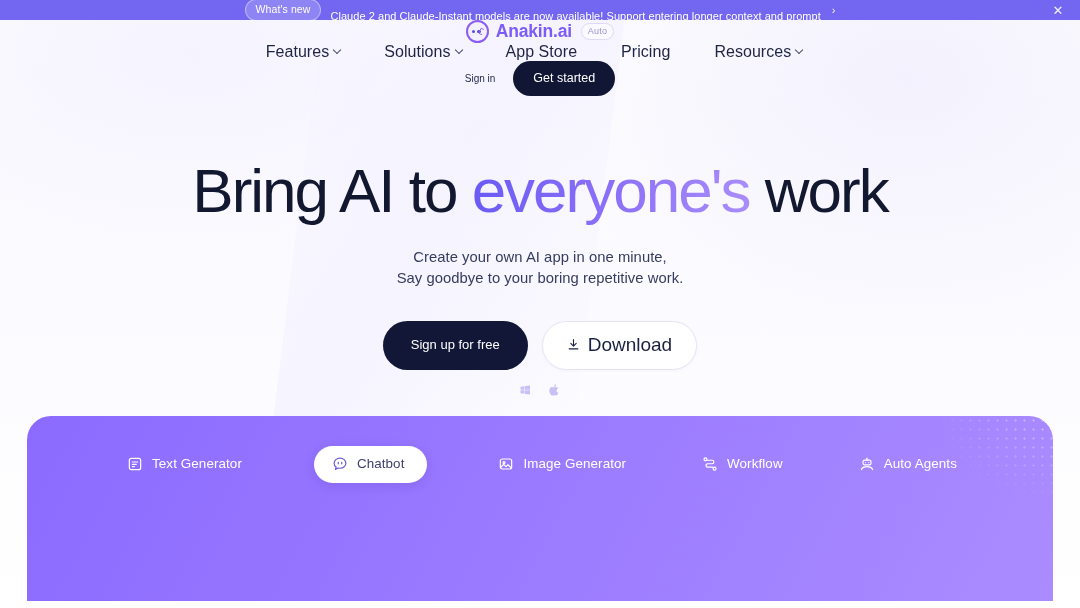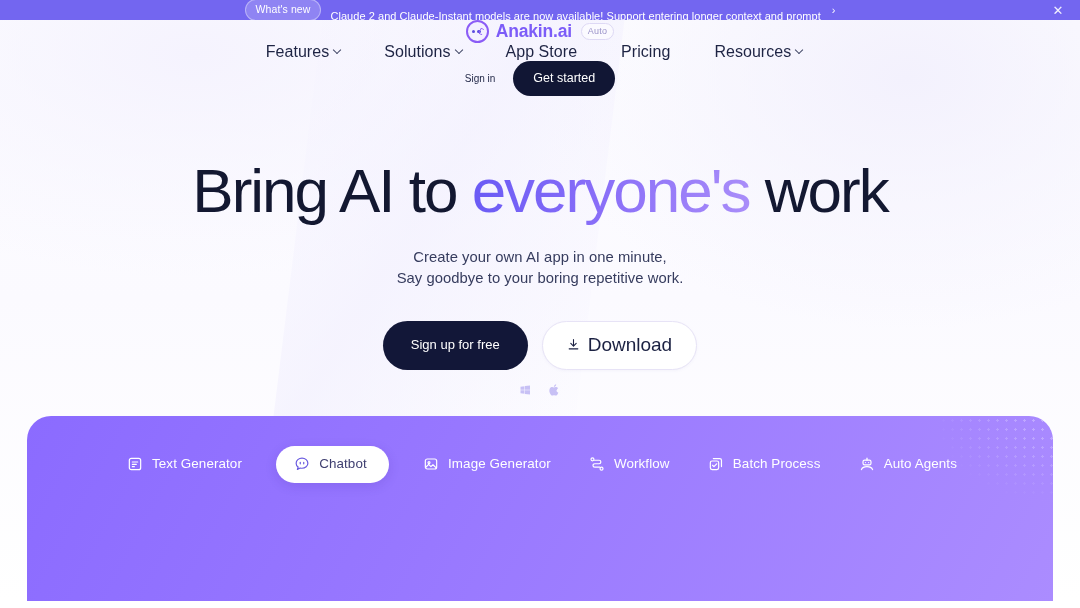--- a/index.html
+++ b/index.html
@@ -366,28 +366,20 @@
 
       <div class="tab">
         <svg width="16" height="16" viewBox="0 0 24 24" fill="none" stroke="#ffffff" stroke-width="1.8" stroke-linecap="round" stroke-linejoin="round">
           <circle cx="5.2" cy="5" r="2.2"></circle>
           <circle cx="18.8" cy="19" r="2.2"></circle>
           <path d="M8 6.4h7.2c1.6 0 2.6 1.1 2.6 2.6s-1 2.6-2.6 2.6H8.6c-1.6 0-2.6 1.1-2.6 2.6s1 2.6 2.6 2.6h7.4"></path>
         </svg>
         <span>Workflow</span>
       </div>
 
-      <div class="tab">
-        <svg width="16" height="16" viewBox="0 0 24 24" fill="none" stroke="#ffffff" stroke-width="1.8" stroke-linecap="round" stroke-linejoin="round">
-          <path d="M8 3.8h9.5c1.5 0 2.7 1.2 2.7 2.7v9.3"></path>
-          <rect x="3.5" y="7.5" width="12.5" height="12.8" rx="2.6"></rect>
-          <path d="M6.8 13.9l2.1 2.1 4.1-4.3"></path>
-        </svg>
-        <span>Batch Process</span>
-      </div>
 
       <div class="tab">
         <svg width="16" height="16" viewBox="0 0 24 24" fill="none" stroke="#ffffff" stroke-width="1.8" stroke-linecap="round" stroke-linejoin="round">
           <rect x="6" y="6.2" width="12" height="7.2" rx="2.6"></rect>
           <path d="M12 3.2v3"></path>
             <circle cx="9.6" cy="9.8" r=".9" fill="#ffffff" stroke="none"></circle>
           <circle cx="14.4" cy="9.8" r=".9" fill="#ffffff" stroke="none"></circle>
           <path d="M3.6 20.4c1.1-2.8 4.3-4.4 8.4-4.4s7.3 1.6 8.4 4.4"></path>
         </svg>
         <span>Auto Agents</span>

